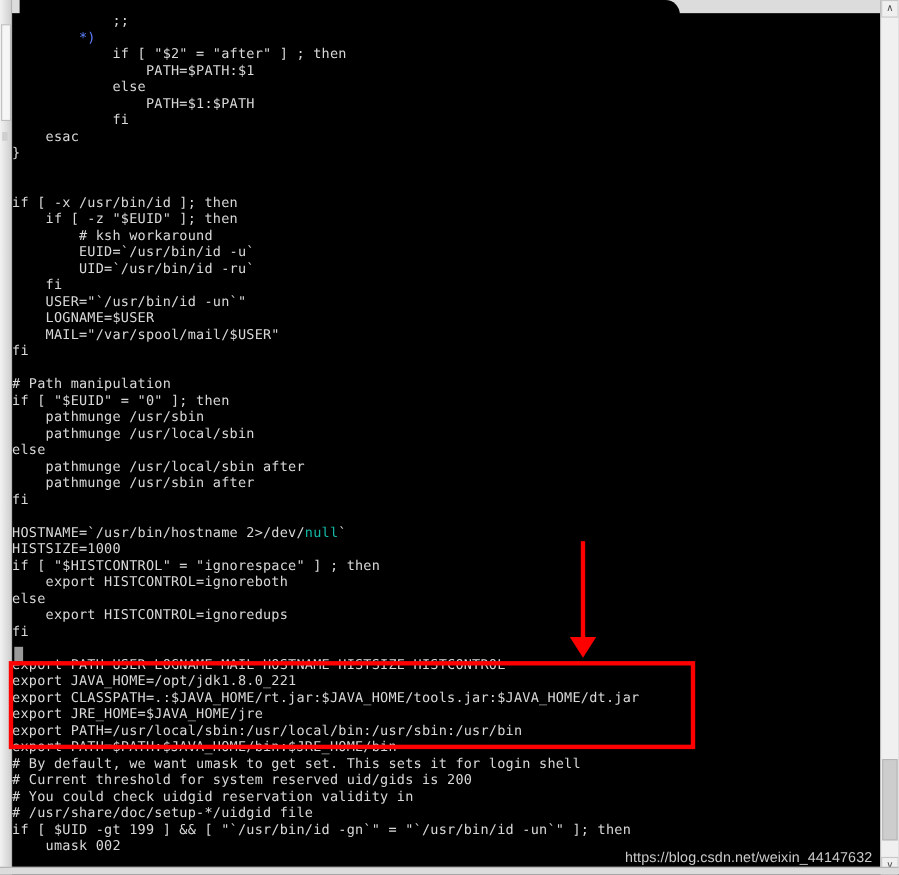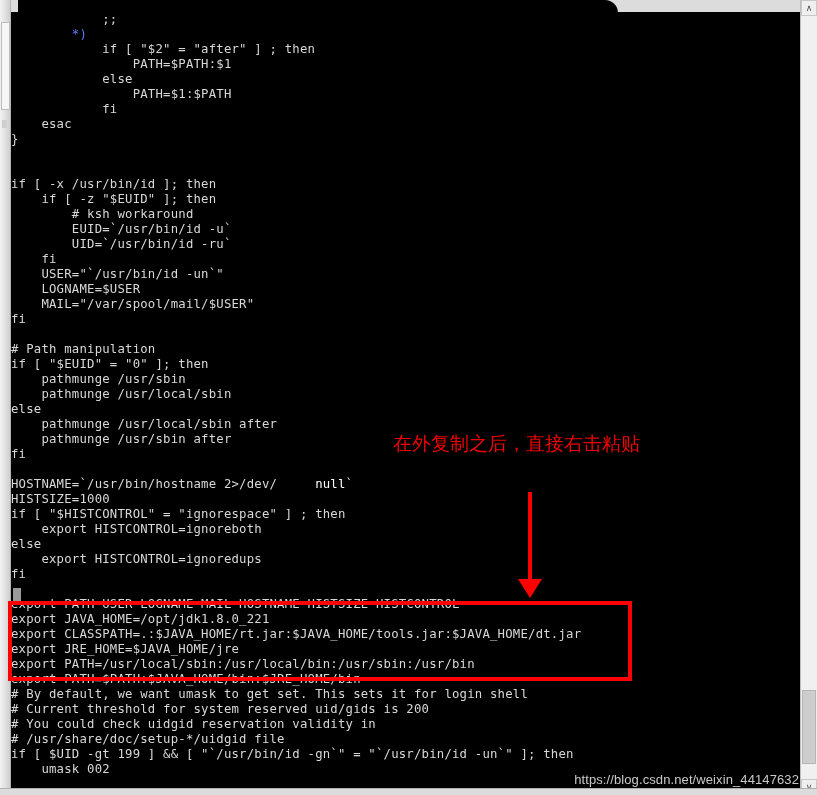--- a/index.html
+++ b/index.html
@@ -73,21 +73,21 @@
     position:absolute;left:0;top:0;
     white-space:pre;
     font-family:"DejaVu Sans Mono","Liberation Mono",monospace;
     font-size:12.3px;
     line-height:15px;
     color:#d8d8d8;
     letter-spacing:0.2px;
   }
   .ln{height:15px;}
   .c-blue{color:#5c7cfa;}
-  .c-mag{color:#ffffff;margin-left:38px;}
+  .c-mag{color:#14b8a6;}
 
   .cursor-block{
     position:absolute;
     left:2px;top:576px;
     width:8px;height:13px;
     background:#9a9a9a;
   }
 
   
   .anno-text{
@@ -121,21 +121,21 @@
     position:absolute;
     left:8px;top:601px;
     width:624px;height:80px;
     border:4px solid #ff0000;
     box-sizing:border-box;
   }
 
   
   .watermark{
     position:absolute;
-    right:18px;bottom:8px;
+    right:24px;bottom:8px;
     color:#c9c9c9;
     font-family:"Liberation Sans","DejaVu Sans",sans-serif;
     font-size:13px;
     letter-spacing:0.1px;
     text-shadow:0 1px 1px #000;
   }
 
   
   .bottom-strip{
     position:absolute;left:0;bottom:0;width:817px;height:6px;
@@ -154,21 +154,20 @@
   <div class="left-gutter">
     <div class="left-gutter-thumb"></div>
     <div class="left-gutter-mark"></div>
   </div>
 
   <div class="term">
     <div class="term-lines" id="term-lines"><div class="ln">            ;;</div><div class="ln">        <span class="c-blue">*)</span></div><div class="ln">            if [ "$2" = "after" ] ; then</div><div class="ln">                PATH=$PATH:$1</div><div class="ln">            else</div><div class="ln">                PATH=$1:$PATH</div><div class="ln">            fi</div><div class="ln">    esac</div><div class="ln">}</div><div class="ln">&nbsp;</div><div class="ln">&nbsp;</div><div class="ln">if [ -x /usr/bin/id ]; then</div><div class="ln">    if [ -z "$EUID" ]; then</div><div class="ln">        # ksh workaround</div><div class="ln">        EUID=`/usr/bin/id -u`</div><div class="ln">        UID=`/usr/bin/id -ru`</div><div class="ln">    fi</div><div class="ln">    USER="`/usr/bin/id -un`"</div><div class="ln">    LOGNAME=$USER</div><div class="ln">    MAIL="/var/spool/mail/$USER"</div><div class="ln">fi</div><div class="ln">&nbsp;</div><div class="ln"># Path manipulation</div><div class="ln">if [ "$EUID" = "0" ]; then</div><div class="ln">    pathmunge /usr/sbin</div><div class="ln">    pathmunge /usr/local/sbin</div><div class="ln">else</div><div class="ln">    pathmunge /usr/local/sbin after</div><div class="ln">    pathmunge /usr/sbin after</div><div class="ln">fi</div><div class="ln">&nbsp;</div><div class="ln">HOSTNAME=`/usr/bin/hostname 2&gt;/dev/<span class="c-mag">null</span>`</div><div class="ln">HISTSIZE=1000</div><div class="ln">if [ "$HISTCONTROL" = "ignorespace" ] ; then</div><div class="ln">    export HISTCONTROL=ignoreboth</div><div class="ln">else</div><div class="ln">    export HISTCONTROL=ignoredups</div><div class="ln">fi</div><div class="ln">&nbsp;</div><div class="ln">export PATH USER LOGNAME MAIL HOSTNAME HISTSIZE HISTCONTROL</div><div class="ln">export JAVA_HOME=/opt/jdk1.8.0_221</div><div class="ln">export CLASSPATH=.:$JAVA_HOME/rt.jar:$JAVA_HOME/tools.jar:$JAVA_HOME/dt.jar</div><div class="ln">export JRE_HOME=$JAVA_HOME/jre</div><div class="ln">export PATH=/usr/local/sbin:/usr/local/bin:/usr/sbin:/usr/bin</div><div class="ln">export PATH=$PATH:$JAVA_HOME/bin:$JRE_HOME/bin</div><div class="ln"># By default, we want umask to get set. This sets it for login shell</div><div class="ln"># Current threshold for system reserved uid/gids is 200</div><div class="ln"># You could check uidgid reservation validity in</div><div class="ln"># /usr/share/doc/setup-*/uidgid file</div><div class="ln">if [ $UID -gt 199 ] &amp;&amp; [ "`/usr/bin/id -gn`" = "`/usr/bin/id -un`" ]; then</div><div class="ln">    umask 002</div></div>
     <div class="cursor-block"></div>
   </div>
 
-  <div class="anno-text" id="anno-line1">在外复制之后，直接右击粘贴</div>
 
   <div class="anno-arrow"></div>
   <div class="anno-arrow-head"></div>
 
   <div class="anno-box"></div>
 
   <div class="vscroll">
     <div class="vscroll-btn vscroll-up">∧</div>
     <div class="vscroll-thumb"></div>
     <div class="vscroll-btn vscroll-down">∨</div>

